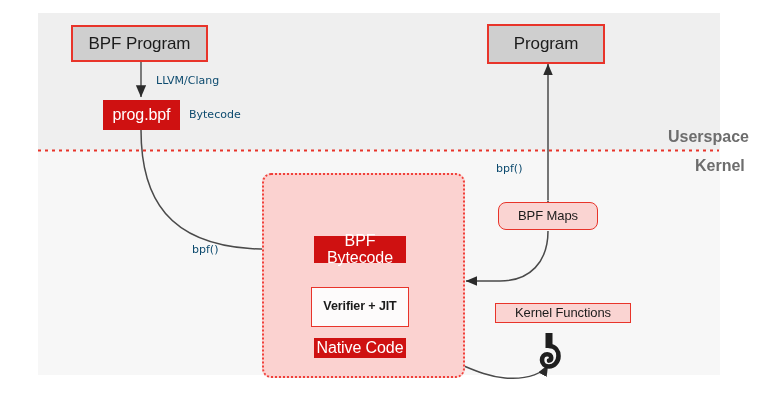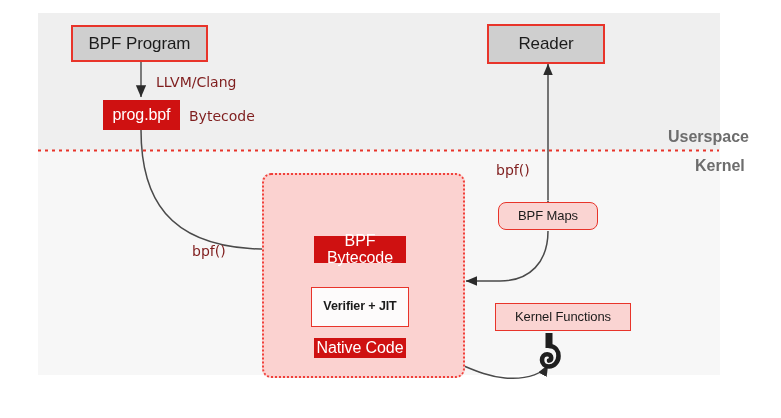--- a/index.html
+++ b/index.html
@@ -95,23 +95,23 @@
     left: 262px;
     top: 188px;
     width: 203px;
     text-align: center;
     color: #b51310;
     font-size: 16px;
     font-weight: bold;
   }
   .edge-label {
     position: absolute;
-    color: #7f1d1d;
+    color: #0c4a6e;
     font-family: "DejaVu Sans", sans-serif;
-    font-size: 14px;
+    font-size: 11px;
     white-space: nowrap;
   }
   .zone-label {
     position: absolute;
     color: #6d6d6d;
     font-size: 16px;
     font-weight: bold;
     white-space: nowrap;
     padding-left: 42px;
   }
@@ -170,42 +170,42 @@
 
   <div class="node n-gray" style="left:71px; top:25px; width:137px; height:37px;">
     <span>BPF Program</span>
   </div>
 
   <div class="node n-red" style="left:103px; top:100px; width:77px; height:30px;">
     <span>prog.bpf</span>
   </div>
 
   <div class="node n-gray" style="left:487px; top:24px; width:118px; height:40px;">
-    <span>Reader</span>
+    <span>Program</span>
   </div>
 
   <div class="node n-pink" style="left:498px; top:202px; width:100px; height:28px;border-radius:8px;">
     <span>BPF Maps</span>
   </div>
 
   <div class="ebpf-box"></div>
 
   <div class="node n-red" style="left:314px; top:236px; width:92px; height:27px;">
     <span>BPF Bytecode</span>
   </div>
 
   <div class="node n-white" style="left:311px; top:287px; width:98px; height:40px;">
     <span>Verifier + JIT</span>
   </div>
 
   <div class="node n-red" style="left:314px; top:338px; width:92px; height:20px;">
     <span>Native Code</span>
   </div>
 
-  <div class="node n-pink" style="left:495px; top:303px; width:136px; height:28px;">
+  <div class="node n-pink" style="left:495px; top:303px; width:136px; height:20px;">
     <span>Kernel Functions</span>
   </div>
 
   <div class="edge-label" style="left:156px; top:74px;">LLVM/Clang</div>
 
   <div class="edge-label" style="left:189px; top:108px;">Bytecode</div>
 
   <div class="edge-label" style="left:192px; top:243px;">bpf()</div>
 
   <div class="edge-label" style="left:496px; top:162px;">bpf()</div>

